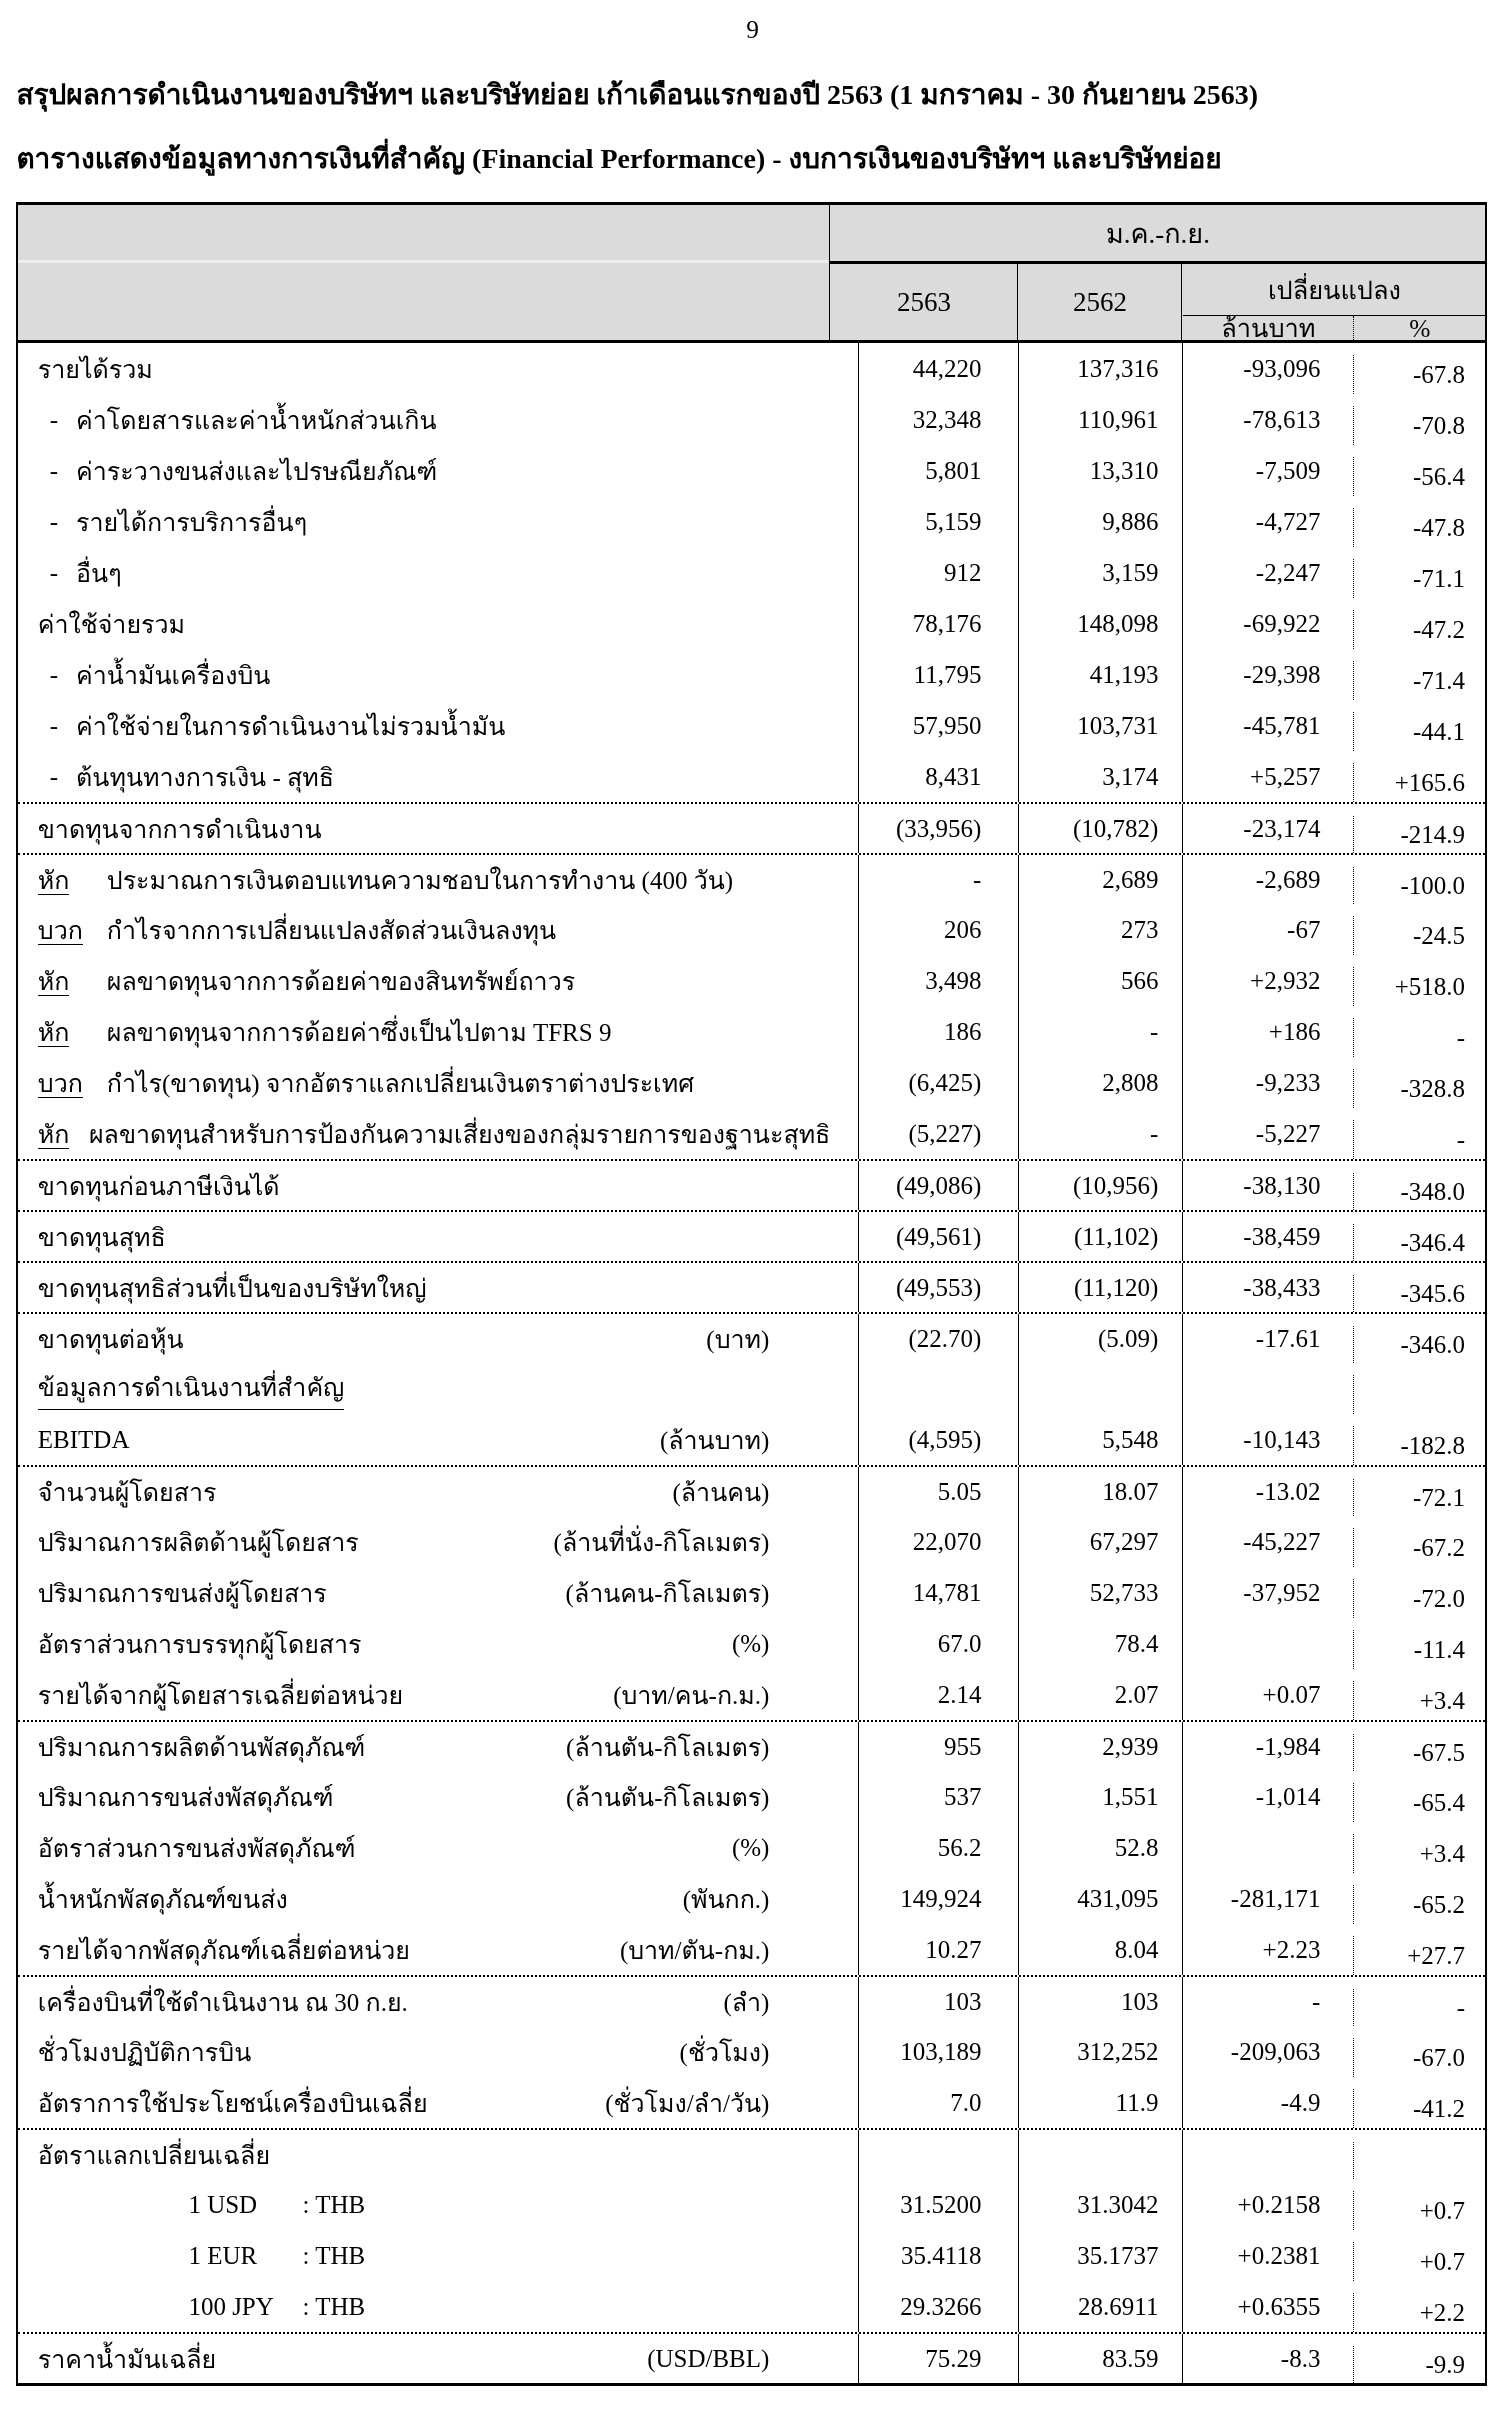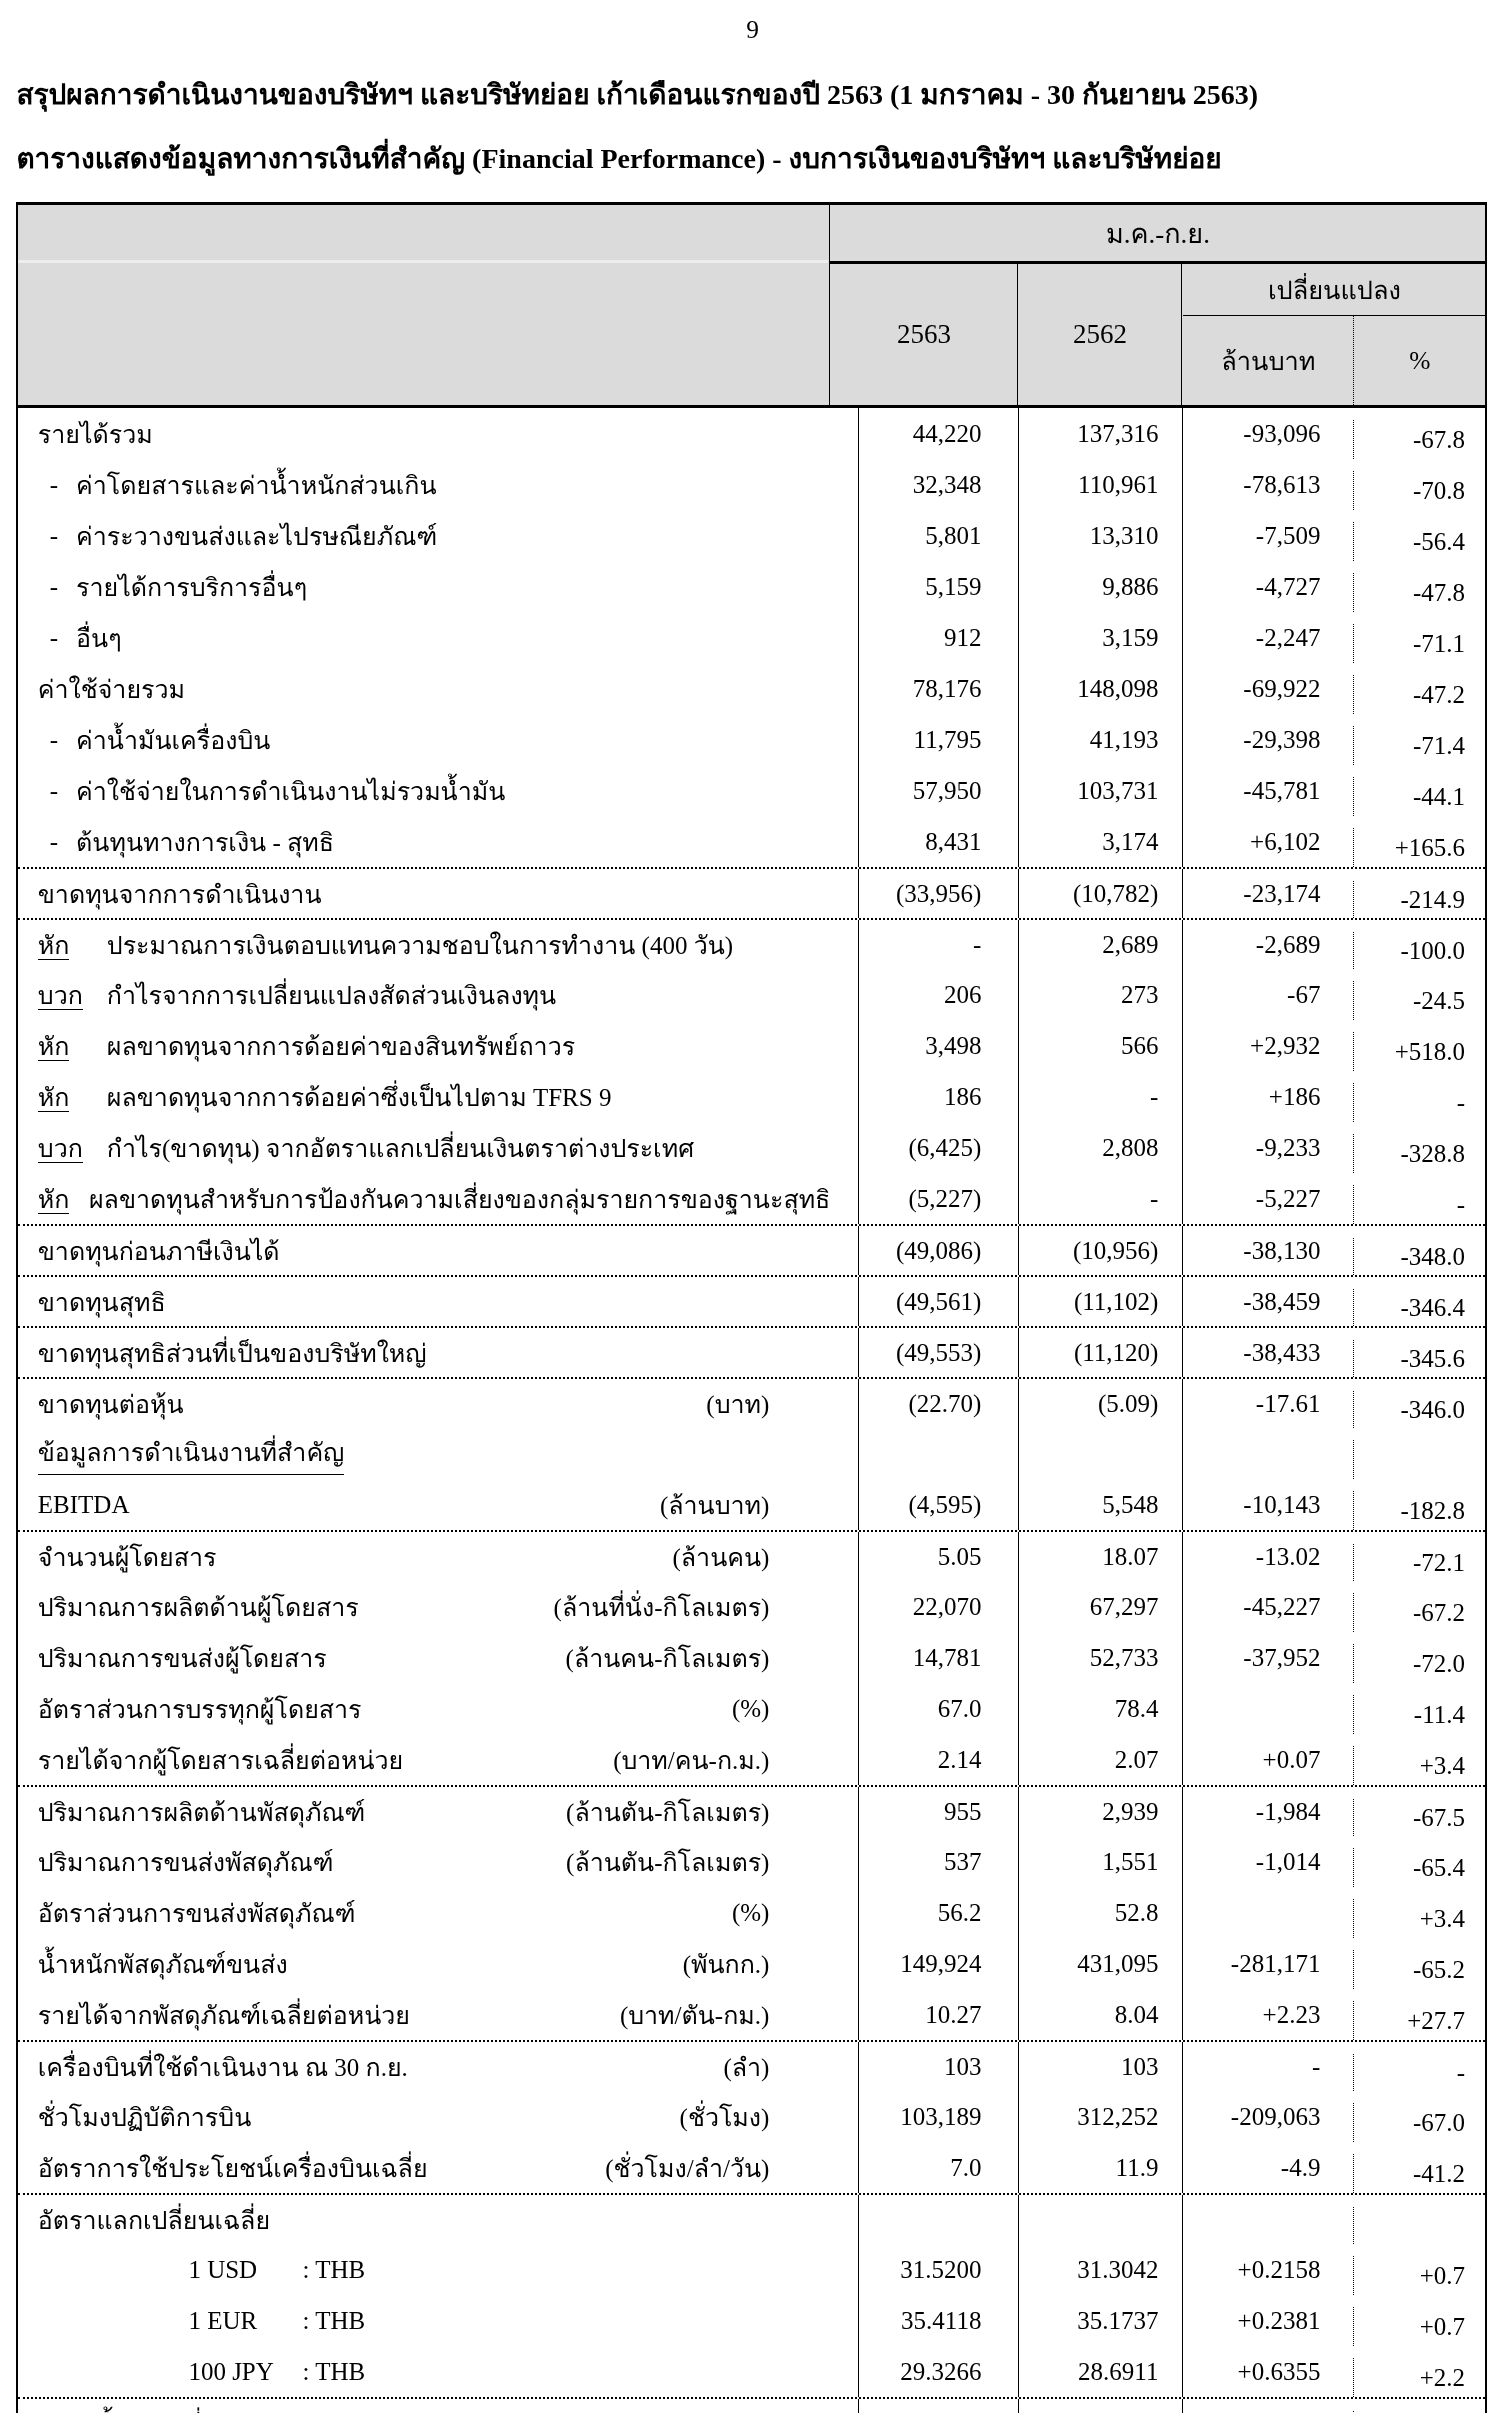--- a/index.html
+++ b/index.html
@@ -19,21 +19,21 @@
   .title2 { top:136px; }
 
   .fin-table {
     position:absolute; left:16.4px; top:202px; width:1471px;
     border:2.2px solid #000; border-top-width:3px; border-bottom-width:3.7px;
     box-sizing:border-box; background:#fff;
   }
 
   
   .thead {
-    position:relative; height:203px; background:#dbdbdb;
+    position:relative; height:138px; background:#dbdbdb;
     border-bottom:3.7px solid #000; box-sizing:border-box;
   }
   .h-label {
     position:absolute; left:0; top:0; bottom:0; width:812px;
     border-right:1.5px solid #000; box-sizing:border-box;
   }
   .h-label-gap {
     position:absolute; left:0; top:55px; width:810px; height:3px; background:#ededed;
   }
   .h-period {
@@ -184,21 +184,21 @@
           <div class="cell c-v3">-45,781</div>
           <div class="cell c-v4">-44.1</div>
         </div>
         <div class="row">
           <div class="cell c-label">
             <span class="dash">-</span>
             <span>ต้นทุนทางการเงิน - สุทธิ</span>
           </div>
           <div class="cell c-v1">8,431</div>
           <div class="cell c-v2">3,174</div>
-          <div class="cell c-v3">+6,102</div>
+          <div class="cell c-v3">+5,257</div>
           <div class="cell c-v4">+165.6</div>
         </div>
         <div class="row sep">
           <div class="cell c-label">
             <span>ขาดทุนจากการดำเนินงาน</span>
           </div>
           <div class="cell c-v1">(33,956)</div>
           <div class="cell c-v2">(10,782)</div>
           <div class="cell c-v3">-23,174</div>
           <div class="cell c-v4">-214.9</div>

